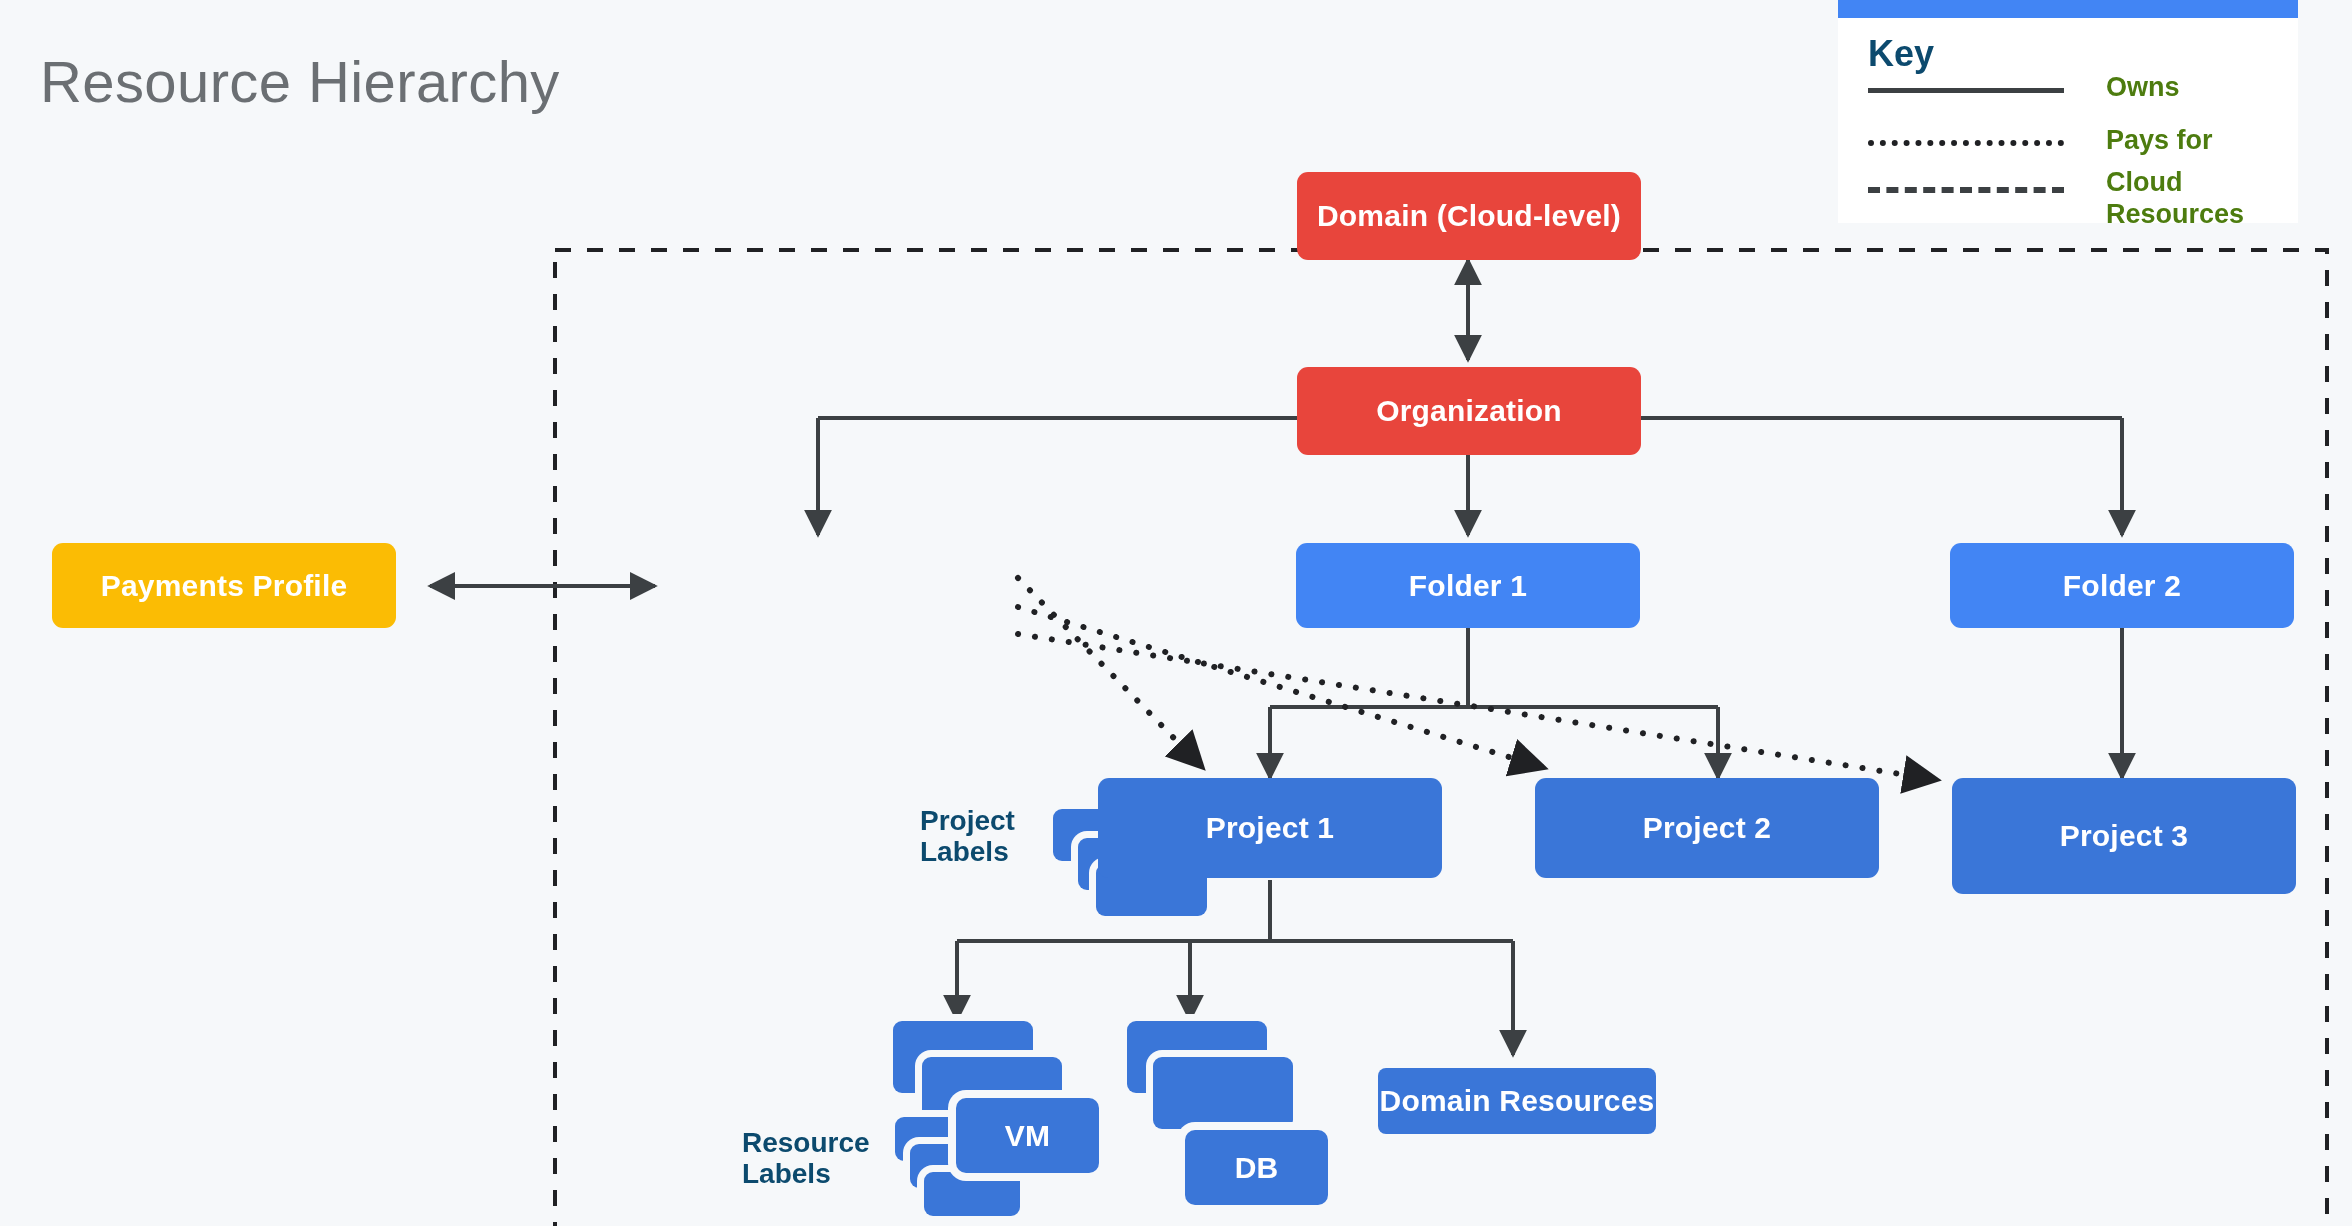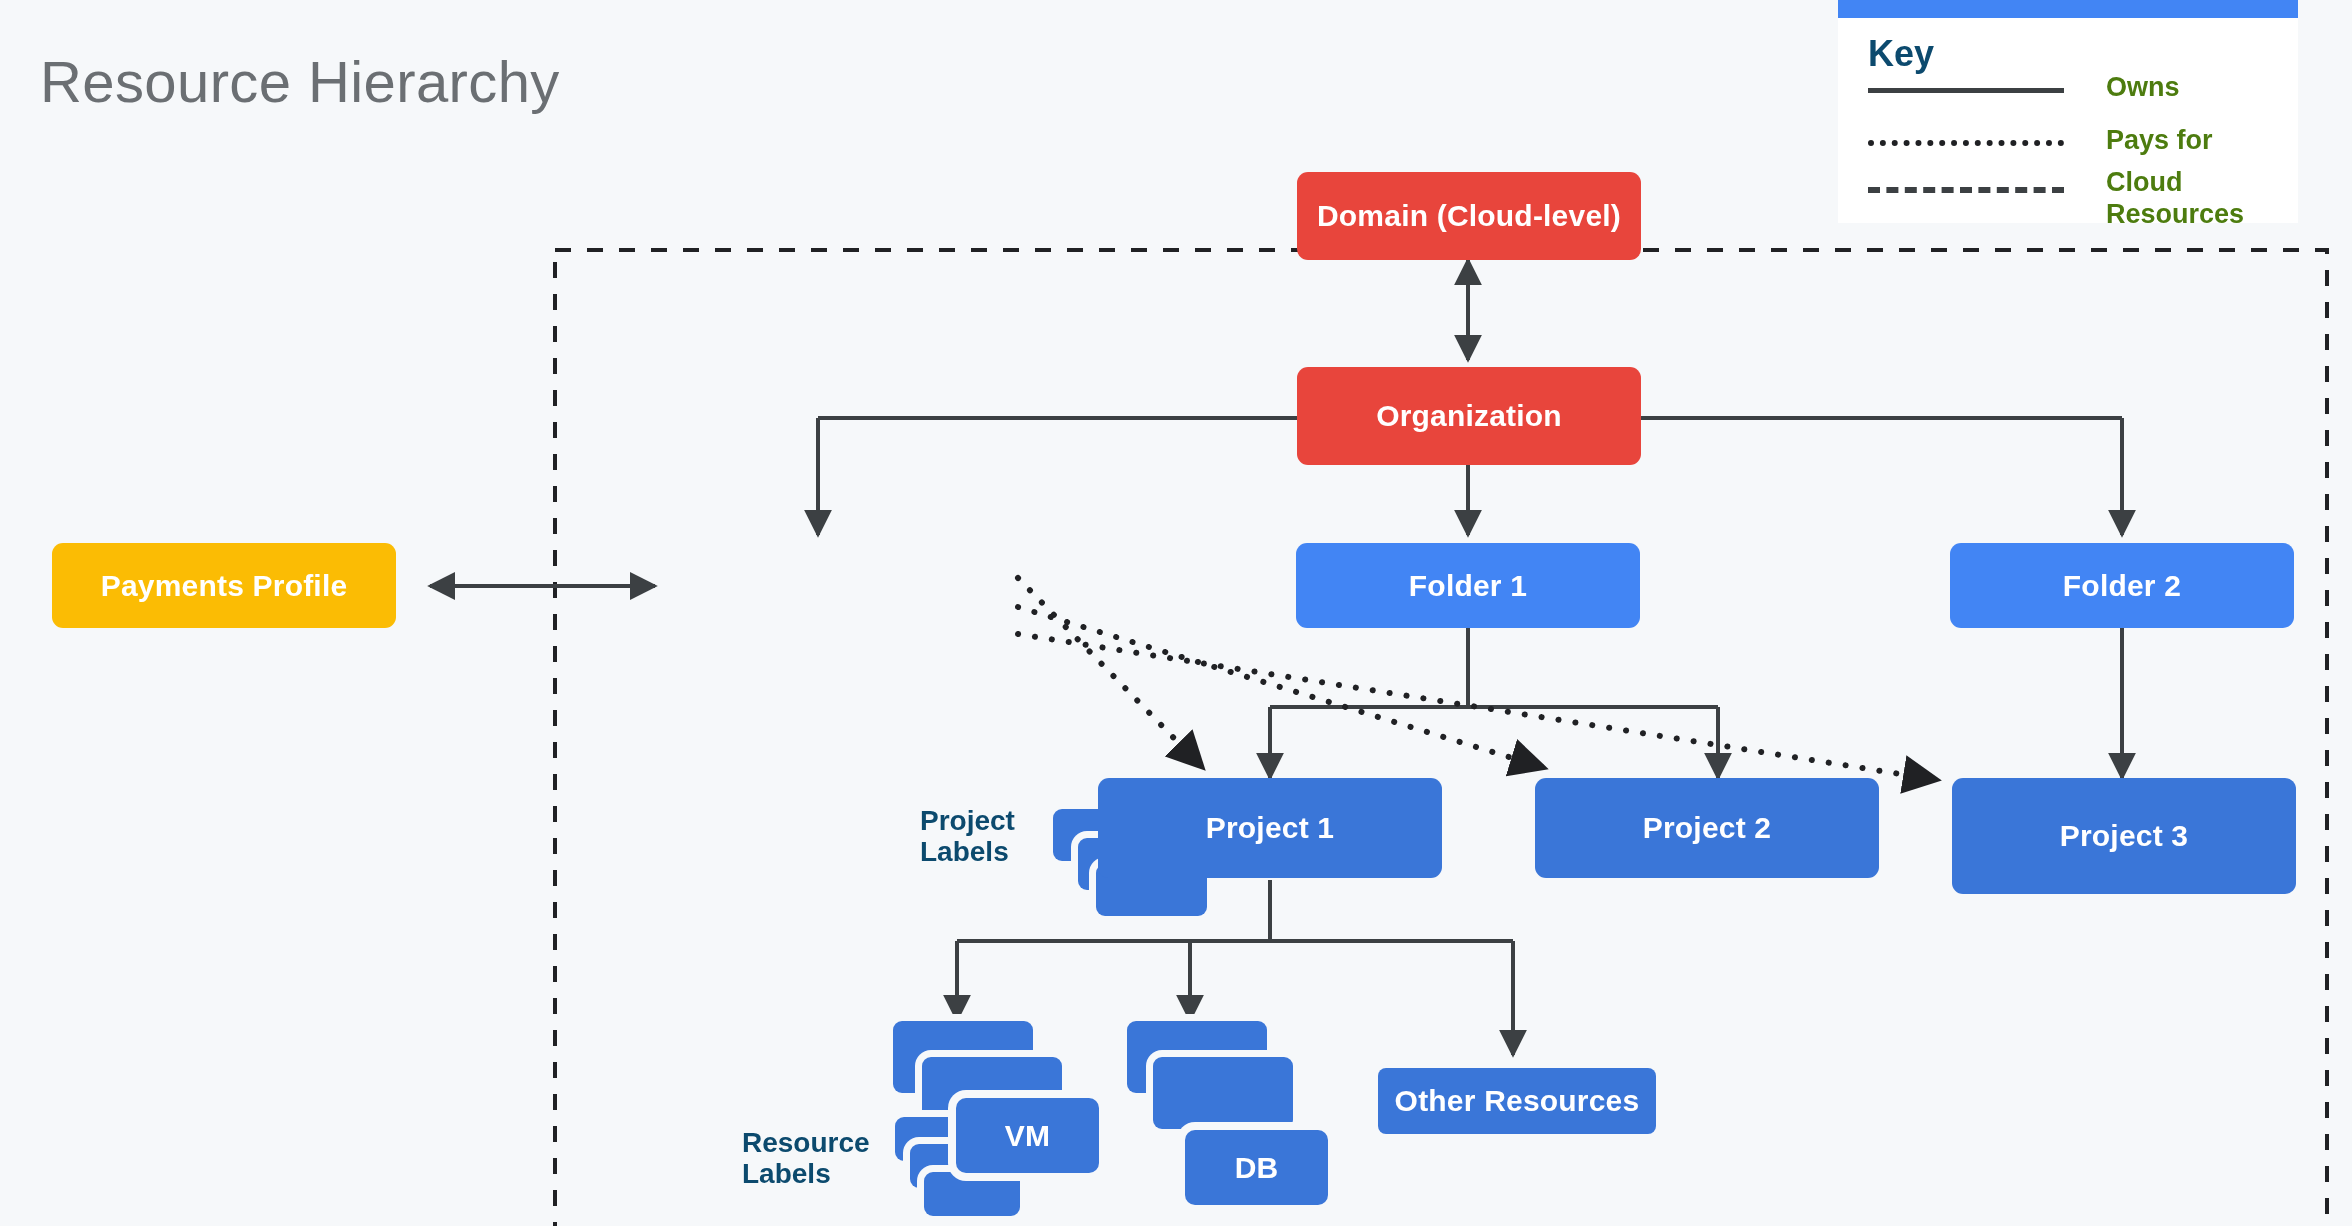--- a/index.html
+++ b/index.html
@@ -94,21 +94,21 @@
 
     <line x1="1018" y1="578" x2="1203" y2="768" stroke="#202124" stroke-width="6" stroke-linecap="round" stroke-dasharray="0.1 17" marker-end="url(#arrdot)"></line>
     <line x1="1018" y1="607" x2="1545" y2="768" stroke="#202124" stroke-width="6" stroke-linecap="round" stroke-dasharray="0.1 17" marker-end="url(#arrdot)"></line>
     <line x1="1018" y1="634" x2="1938" y2="780" stroke="#202124" stroke-width="6" stroke-linecap="round" stroke-dasharray="0.1 17" marker-end="url(#arrdot)"></line>
   </svg>
 
   <div class="node red" style="left:1297px;top:172px;width:344px;height:88px;">
     <span>Domain (Cloud-level)</span>
   </div>
 
-  <div class="node red" style="left:1297px;top:367px;width:344px;height:98px;">
+  <div class="node red" style="left:1297px;top:367px;width:344px;height:88px;">
     <span>Organization</span>
   </div>
 
   <div class="node yellow" style="left:52px;top:543px;width:344px;height:85px;">
     <span>Payments Profile</span>
   </div>
 
 
   <div class="node lblue" style="left:1296px;top:543px;width:344px;height:85px;">
     <span>Folder 1</span>
@@ -152,21 +152,21 @@
     <span>VM</span>
   </div>
 
   <div class="stackcard behind" style="left:1127px;top:1021px;width:140px;height:72px;"></div>
   <div class="stackcard behind" style="left:1153px;top:1057px;width:140px;height:72px;"></div>
   <div class="node dblue outlined resnode" style="left:1185px;top:1098px;width:143px;height:75px;font-size:30px;border-radius:10px;margin-top:32px;">
     <span>DB</span>
   </div>
 
   <div class="node dblue outlined" style="left:1378px;top:1068px;width:278px;height:66px;font-size:30px;border-radius:8px;">
-    <span>Other Resources</span>
+    <span>Domain Resources</span>
   </div>
 
   <div id="legend">
     <div class="topbar"></div>
     <div class="key">Key</div>
 
     <div class="lsample s-solid"></div>
     <div class="lsample s-dot"></div>
     <div class="lsample s-dash"></div>
 

